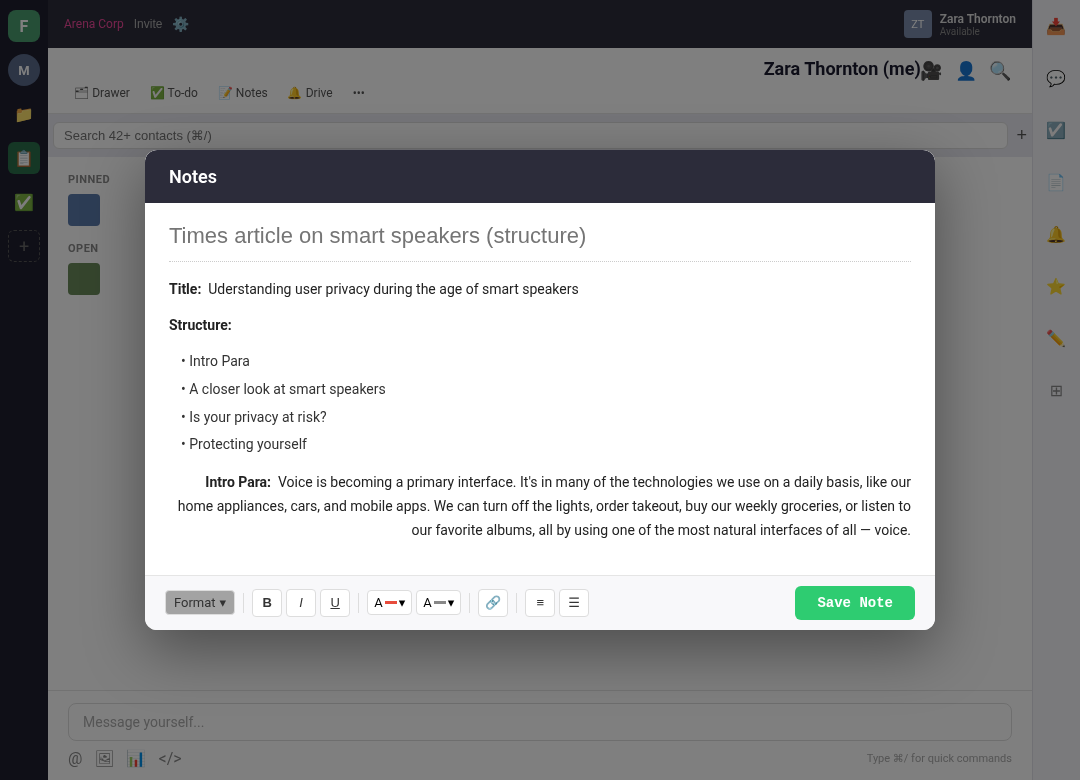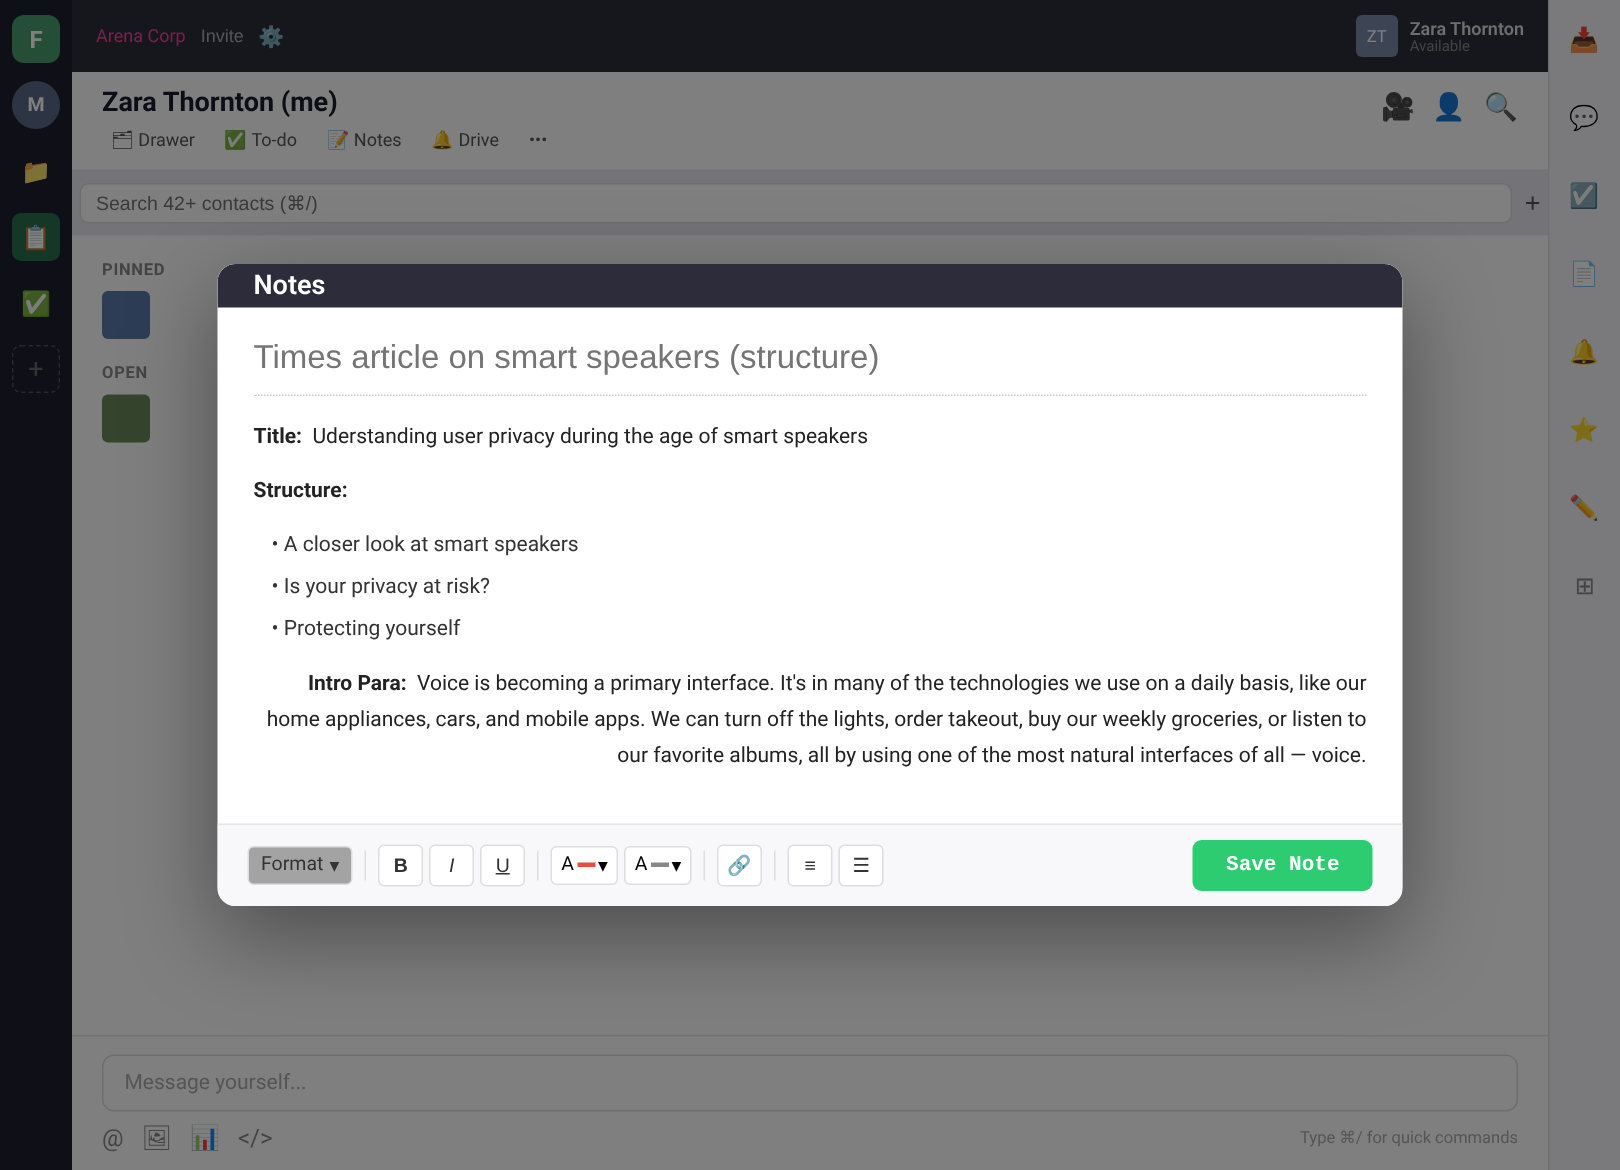--- a/index.html
+++ b/index.html
@@ -331,21 +331,21 @@
       width: 790px;
       max-height: 480px;
       display: flex;
       flex-direction: column;
       box-shadow: 0 20px 60px rgba(0,0,0,0.4);
       overflow: hidden;
     }
 
     .modal-header {
       background: #2c2c3a;
-      padding: 4px 24px;
+      padding: 16px 24px;
       border-radius: 12px 12px 0 0;
     }
 
     .modal-title {
       color: white;
       font-size: 18px;
       font-weight: 600;
     }
 
     .modal-body {
@@ -509,21 +509,21 @@
       <div class="user-info">
         <div class="user-avatar-sm">ZT</div>
         <div class="user-text">
           <span class="user-name-sm">Zara Thornton</span>
           <span class="user-status-sm">Available</span>
         </div>
       </div>
     </div>
 
     <div class="chat-header">
-      <div style="display:flex; justify-content:space-between; align-items:center">
+      <div style="display:flex; justify-content:flex-end; align-items:center">
         <div class="chat-title">Zara Thornton (me)</div>
         <div style="display:flex; gap:12px; color:#888; font-size:18px;">
           <span>🎥</span>
           <span>👤</span>
           <span>🔍</span>
         </div>
       </div>
       <div class="chat-actions">
         <div class="chat-action-btn">🗂 Drawer</div>
         <div class="chat-action-btn">✅ To-do</div>
@@ -589,20 +589,21 @@
         <hr class="note-divider">
         <div class="note-content">
           <p>
             <span class="label">Title:</span>
             &nbsp;<span>Uderstanding user privacy during the age of smart speakers</span>
           </p>
           <p>
             <span class="label">Structure:</span>
           </p>
           <ul class="bullet-list">
+            <li>Intro Para</li>
             <li>A closer look at smart speakers</li>
             <li>Is your privacy at risk?</li>
             <li>Protecting yourself</li>
           </ul>
           <p style="margin-top:14px;text-align:right;">
             <span class="label">Intro Para:</span>
             &nbsp;<span>Voice is becoming a primary interface. It's in many of the technologies we use on a daily basis, like our home appliances, cars, and mobile apps. We can turn off the lights, order takeout, buy our weekly groceries, or listen to our favorite albums, all by using one of the most natural interfaces of all — voice.</span>
           </p>
         </div>
       </div>

